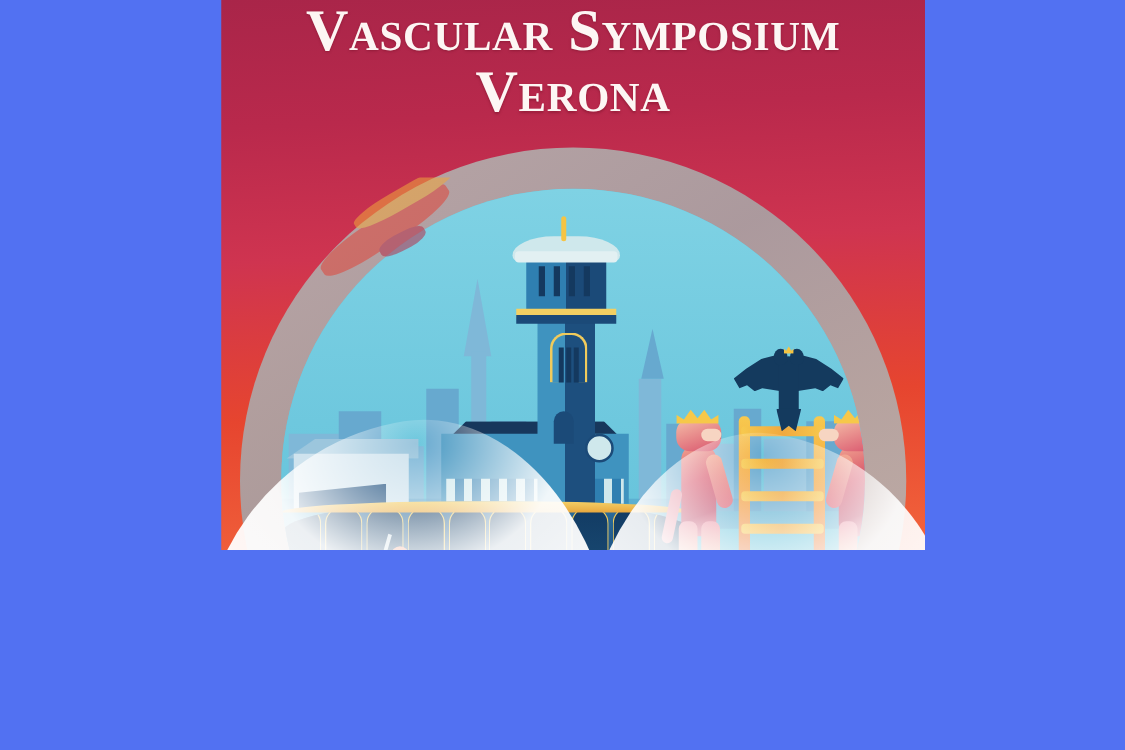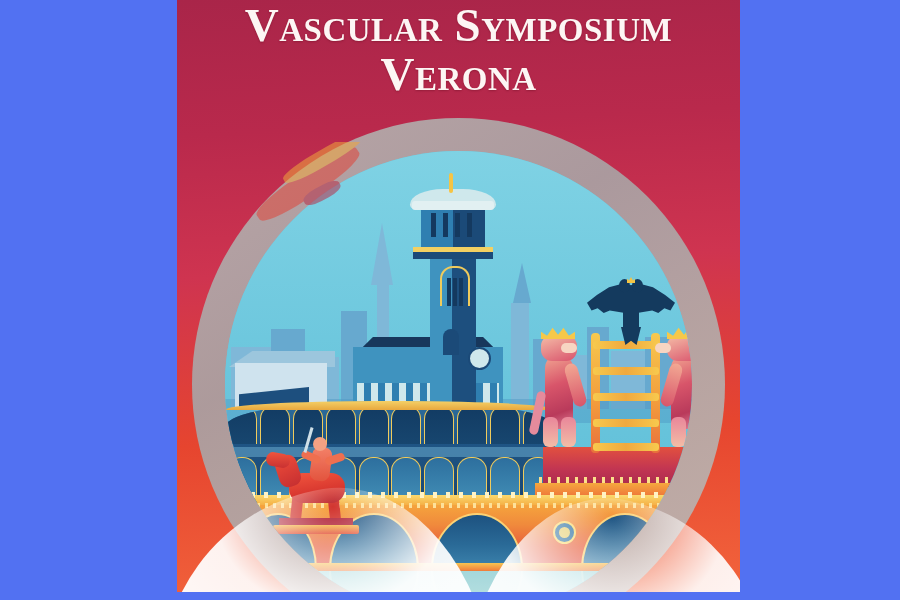--- a/index.html
+++ b/index.html
@@ -4,21 +4,21 @@
 <style>
   html,body{margin:0;padding:0;background:#fff;}
   body{width:900px;height:600px;overflow:hidden;font-family:"Liberation Serif",serif;}
 
   #stage{position:relative;width:900px;height:600px;overflow:hidden;}
 
   
   .page-bg{position:absolute;inset:0;background:#5271f2;}
 
   
-  .poster{position:absolute;left:177px;top:0;width:563px;height:592px;overflow:hidden;
+  .poster{position:absolute;left:177px;top:0;width:563px;height:440px;overflow:hidden;
           background:linear-gradient(177deg,#a92549 0%,#b9294c 22%,#cf3450 45%,#e6452f 72%,#f2643c 100%);}
 
   
   .title-block{position:absolute;left:0;top:2px;width:563px;text-align:center;
                color:#fdf6f4;line-height:1.0;z-index:40;
                text-shadow:0 1px 2px rgba(90,10,25,.35);}
   .title-line{font-family:"Liberation Serif",serif;font-weight:700;
               font-variant:small-caps;letter-spacing:.5px;white-space:nowrap;}
   .tl1{font-size:47px;}
   .tl2{font-size:47px;margin-top:2px;}

